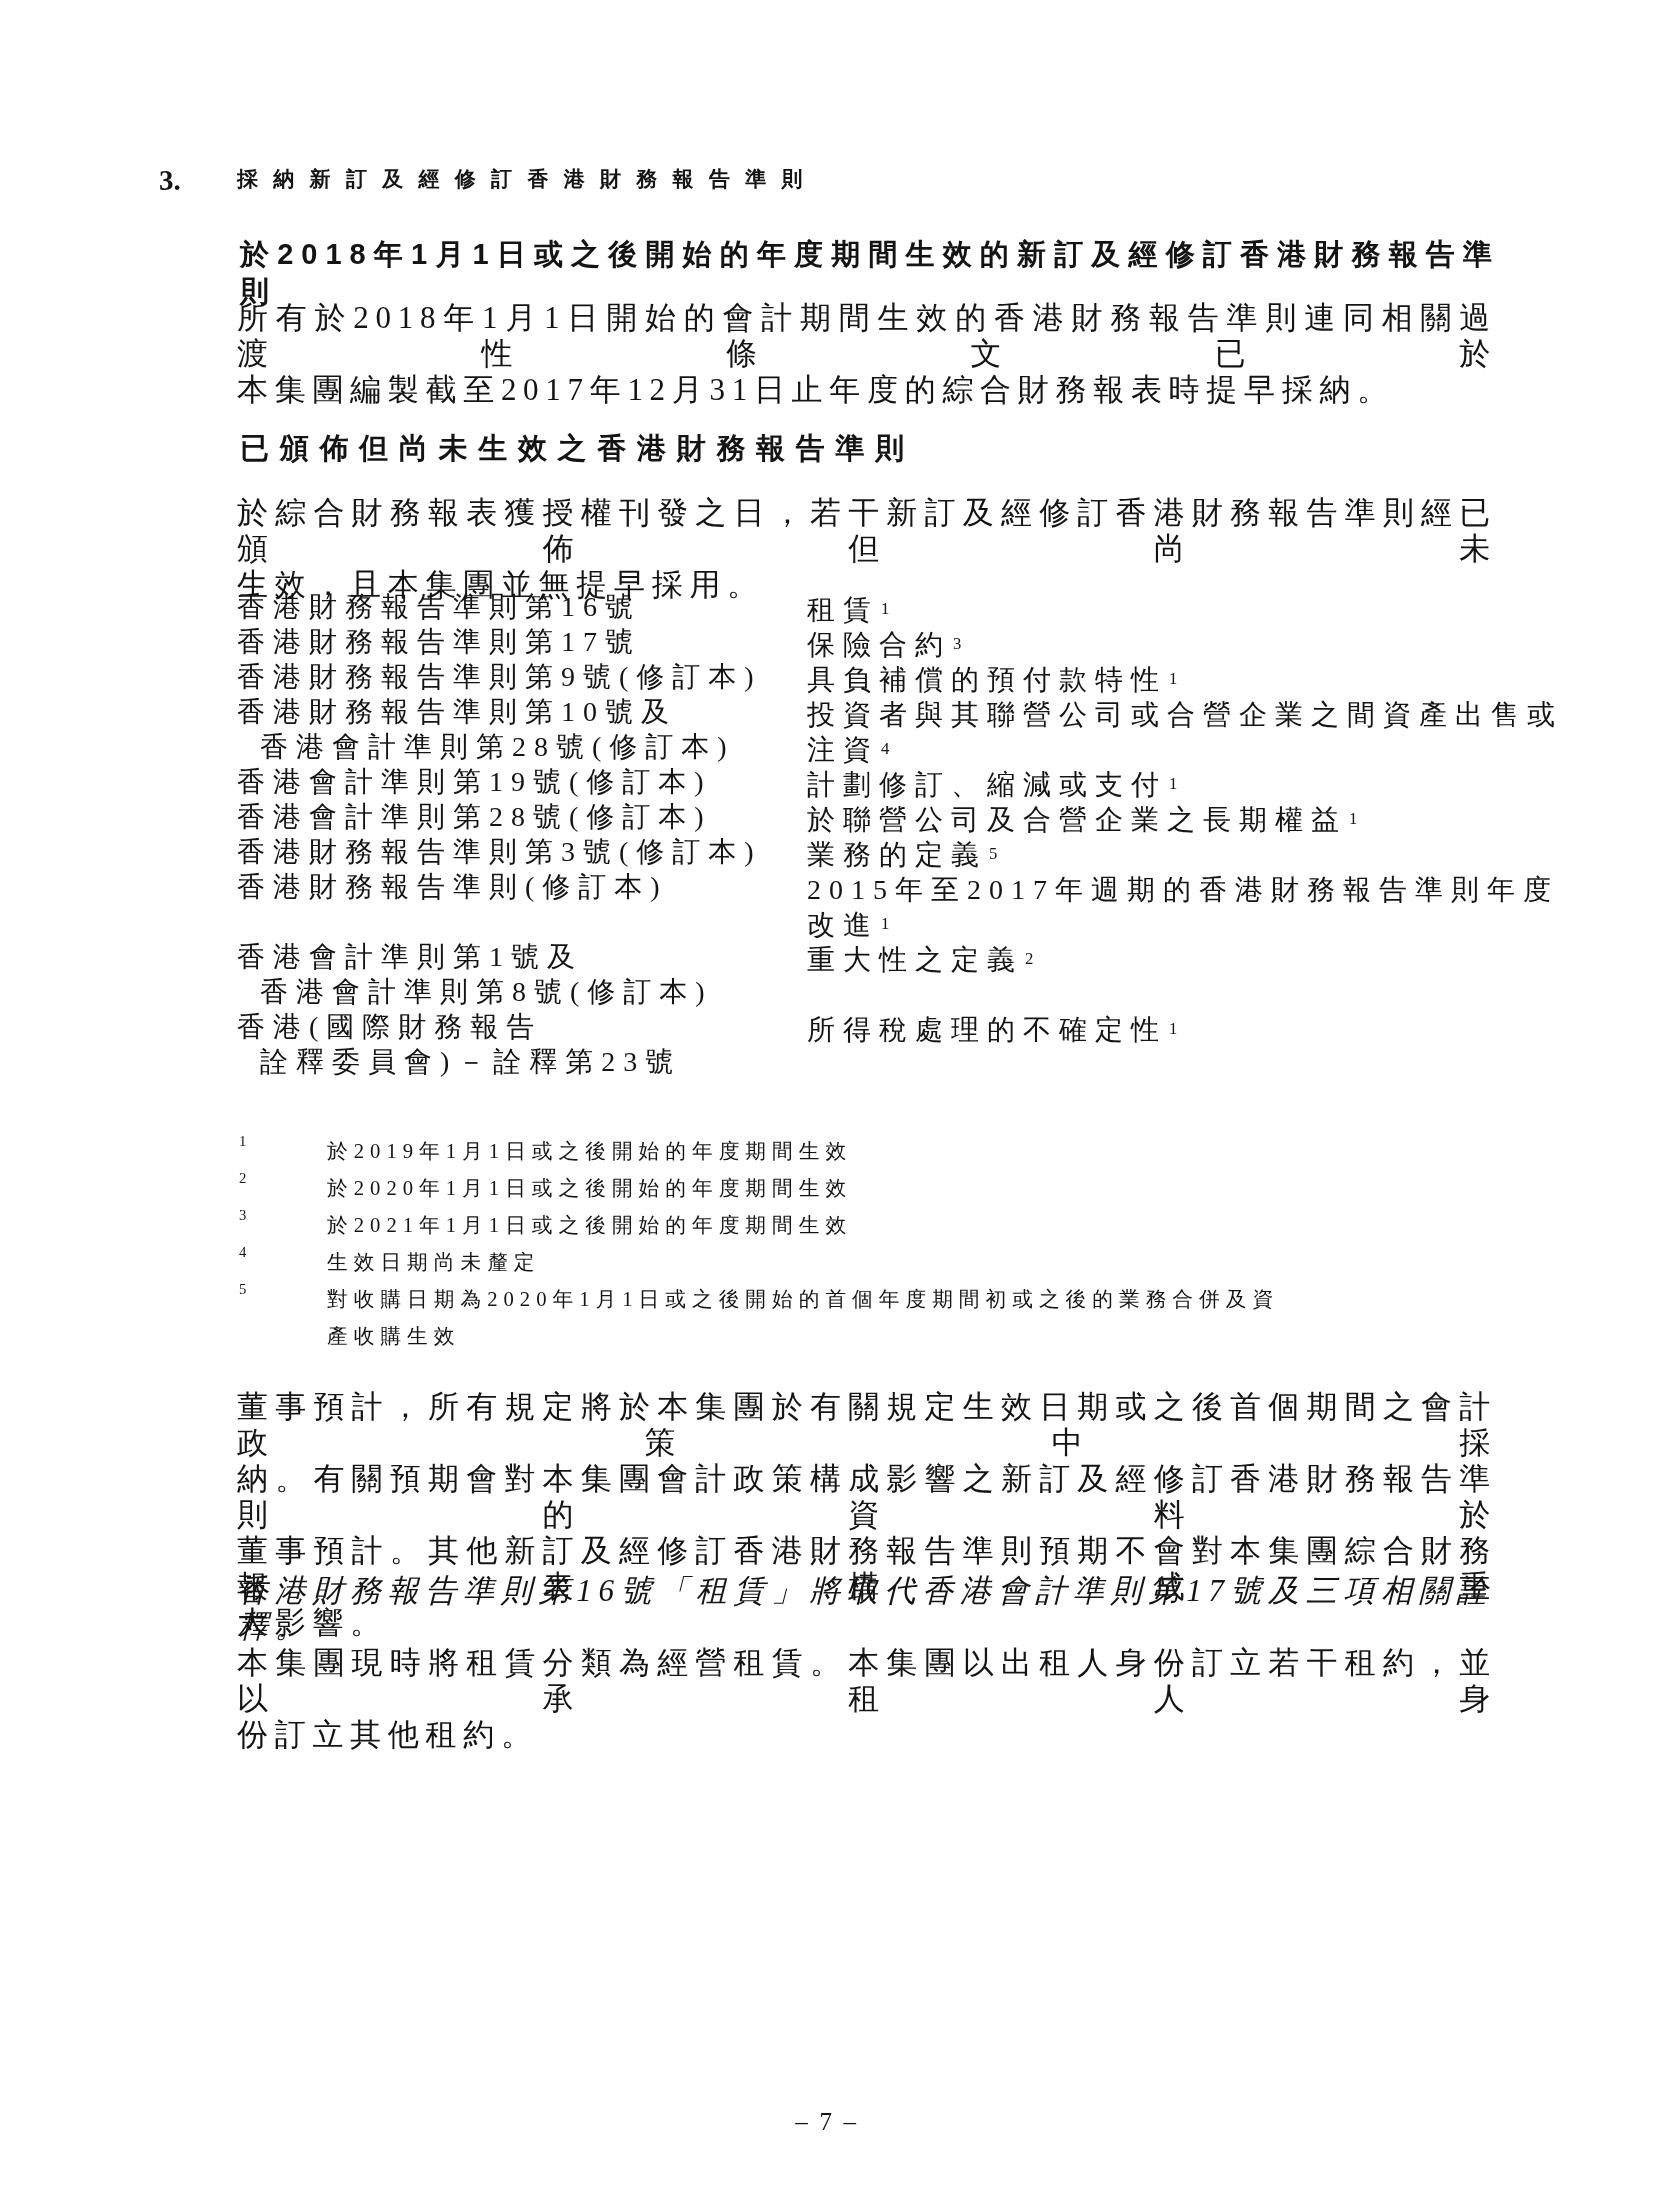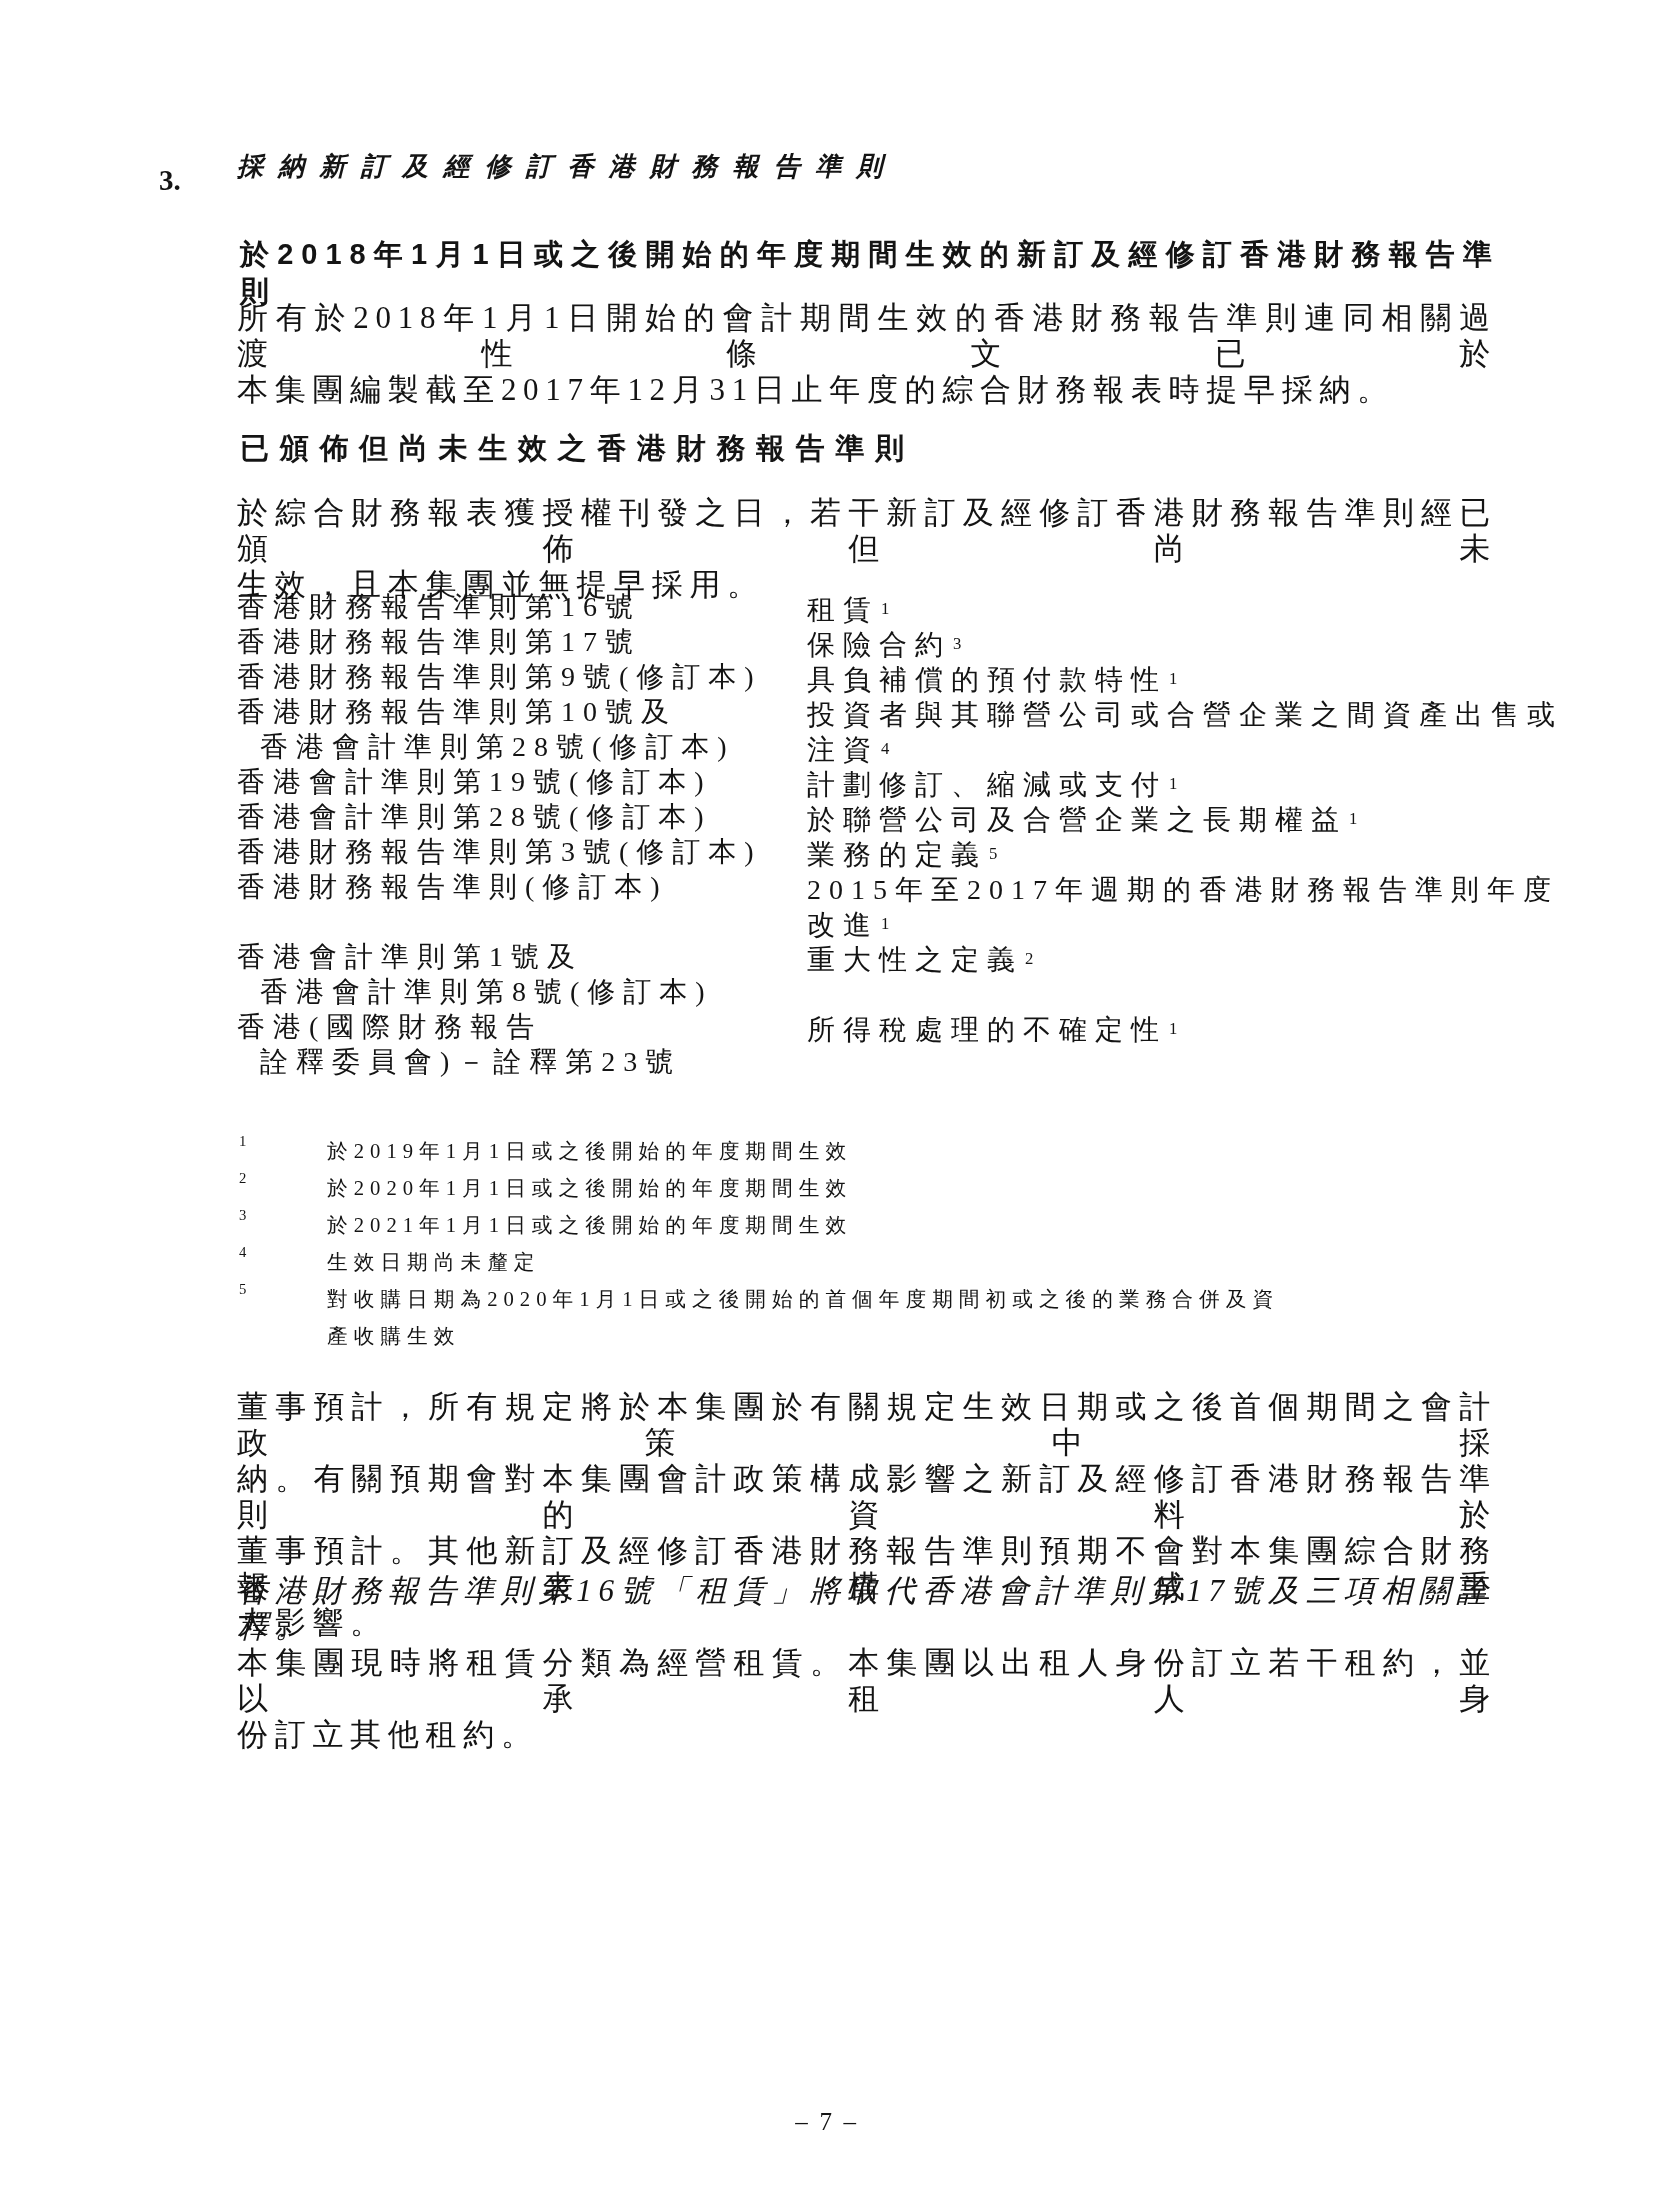--- a/index.html
+++ b/index.html
@@ -12,24 +12,24 @@
     font-family:"Liberation Serif","DejaVu Serif",serif;
     overflow:hidden;
   }
   
   .sec-num{
     position:absolute;left:159px;top:162px;
     font-family:"Liberation Serif","DejaVu Serif",serif;
     font-weight:bold;font-size:29px;line-height:36px;
   }
   .sec-title{
-    position:absolute;left:237px;top:148px;margin:0;
+    position:absolute;left:237px;top:160px;margin:0;
     font-family:"Liberation Sans","DejaVu Sans",sans-serif;
-    font-weight:bold;font-size:26px;line-height:37px;
-    letter-spacing:15.3px;white-space:nowrap;font-style:italic;
+    font-weight:bold;font-size:21px;line-height:37px;
+    letter-spacing:15.3px;white-space:nowrap;
   }
   .subhead{
     position:absolute;left:237px;margin:3px;
     font-family:"Liberation Sans","DejaVu Sans",sans-serif;
     font-weight:bold;font-size:29px;line-height:37px;
   }
   .sh1{
     top:233px;width:1260px;
     letter-spacing:8px;
     text-align:justify;text-align-last:justify;

